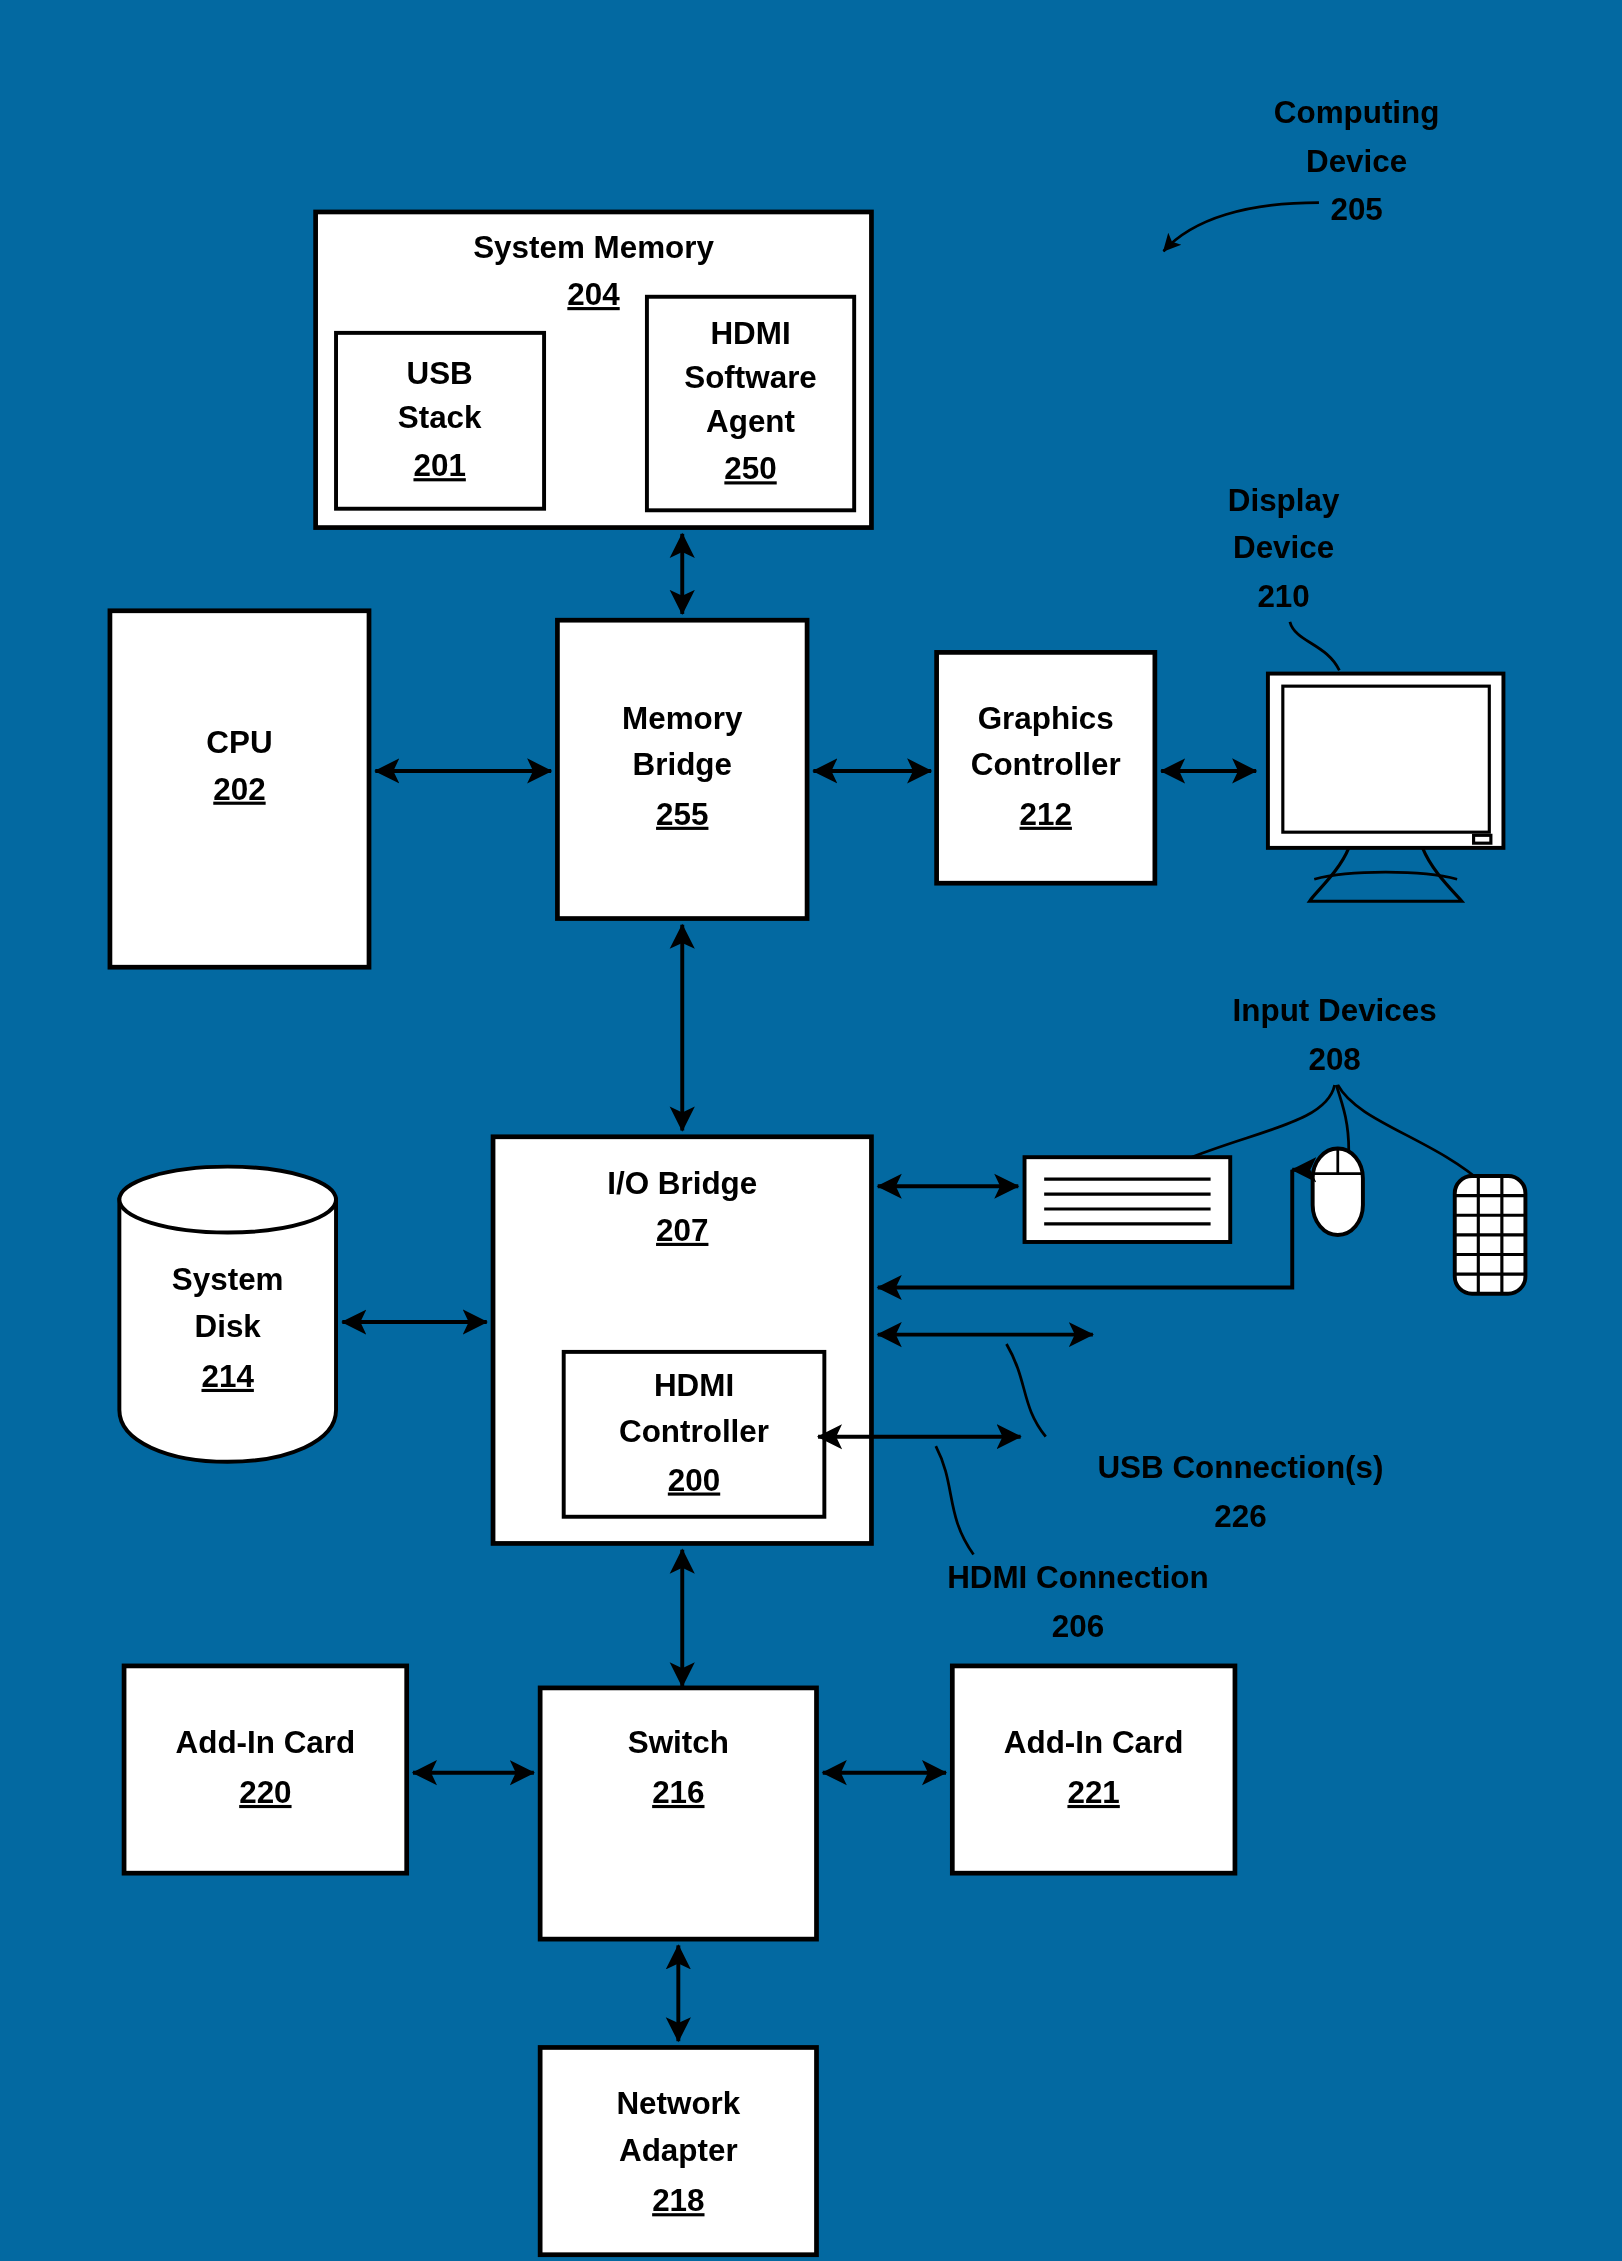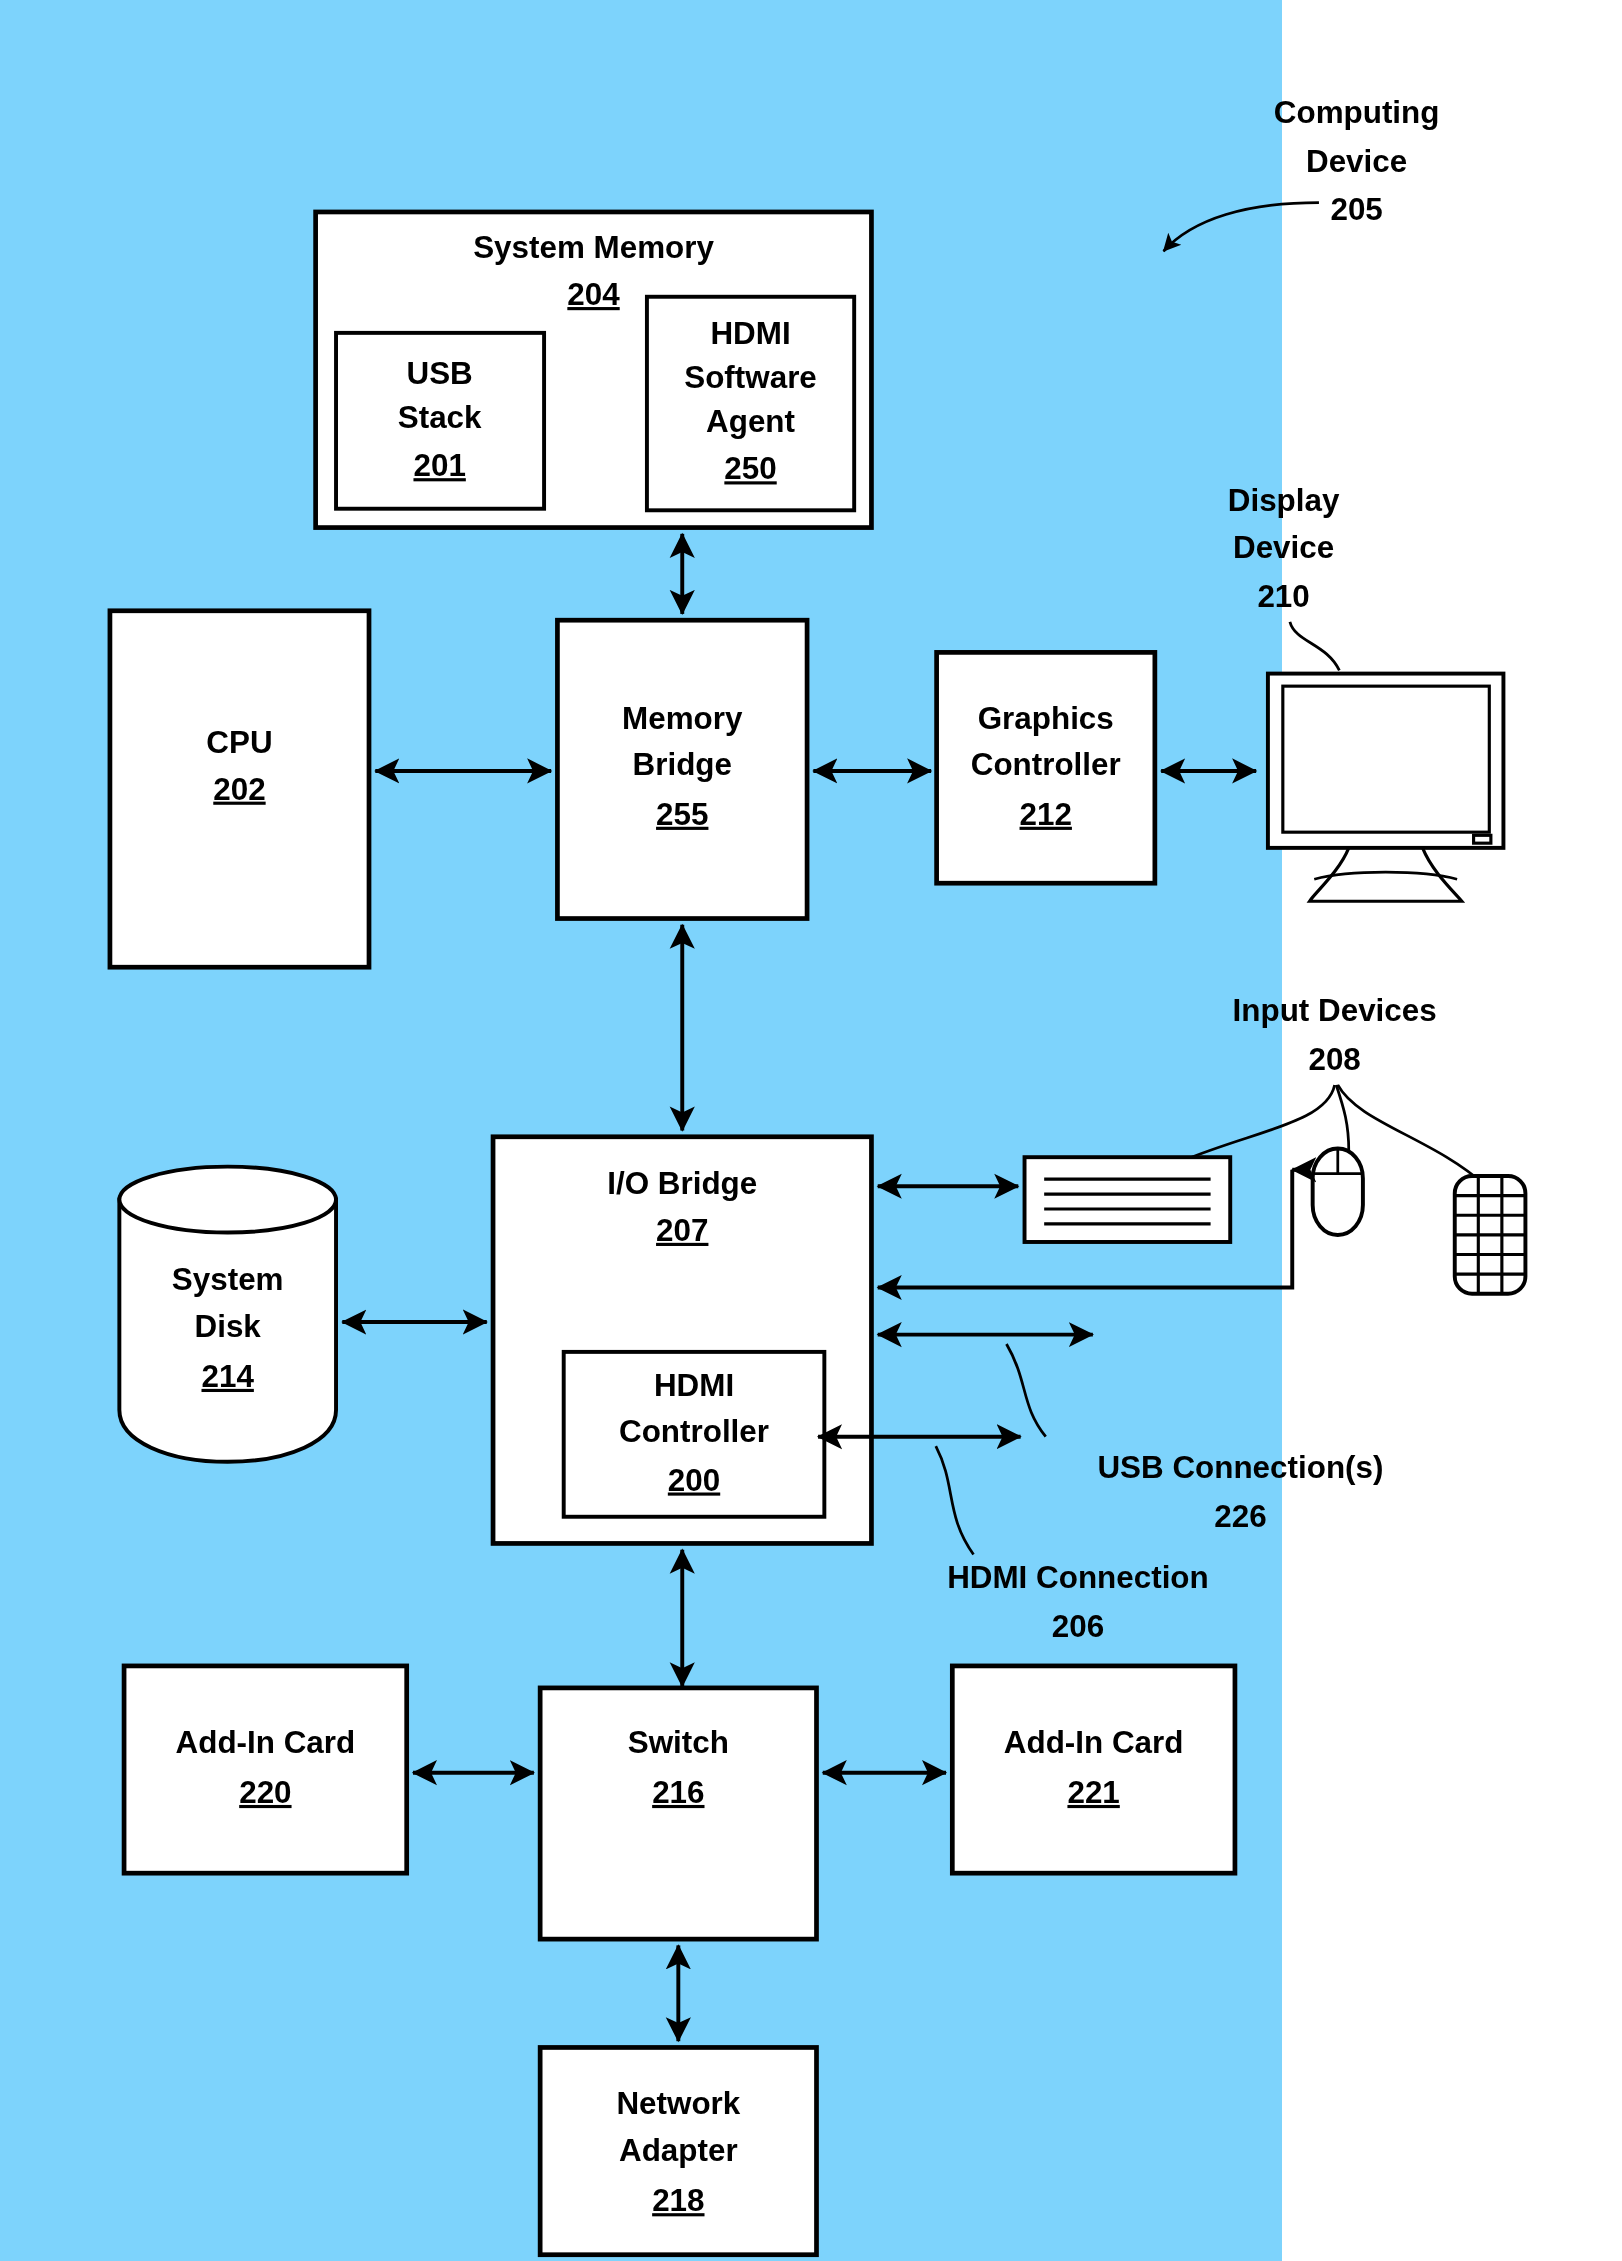--- a/index.html
+++ b/index.html
@@ -9,23 +9,23 @@
     background: #ffffff;
   }
   body {
     width: 1622px;
     height: 2261px;
     font-family: "Liberation Sans", sans-serif;
     overflow: hidden;
   }
   #diagram-root {
     position: relative;
-    width: 1282px;
+    width: 1622px;
     height: 2261px;
-    background: #7dd3fc;
+    background: #0369a1;
   }
   svg#figure {
     display: block;
     width: 1622px;
     height: 2261px;
   }
   .box {
     fill: #ffffff;
     stroke: #000000;
     stroke-width: 6;

